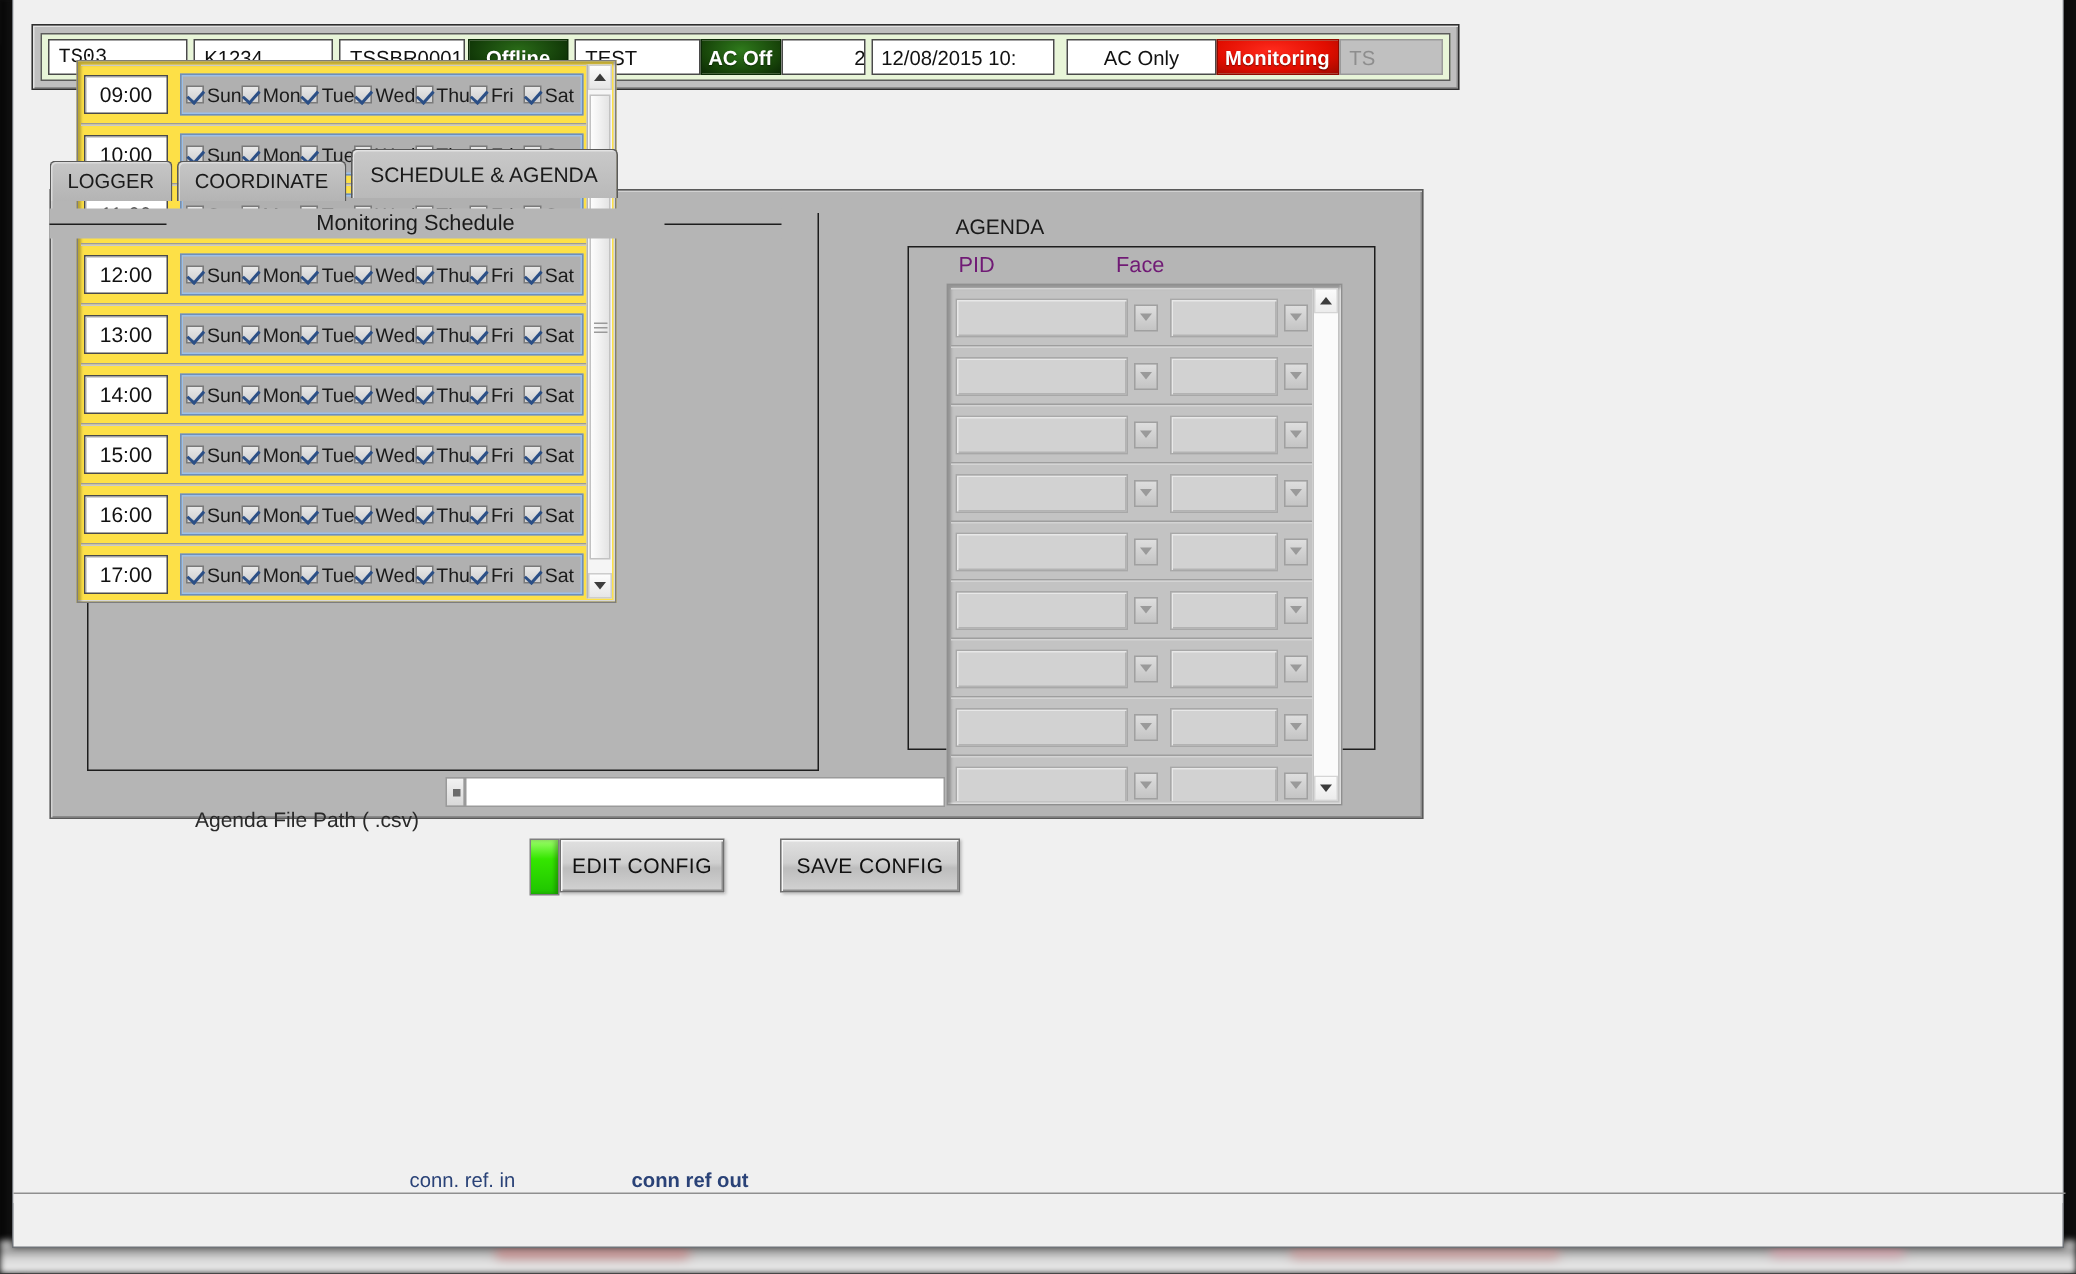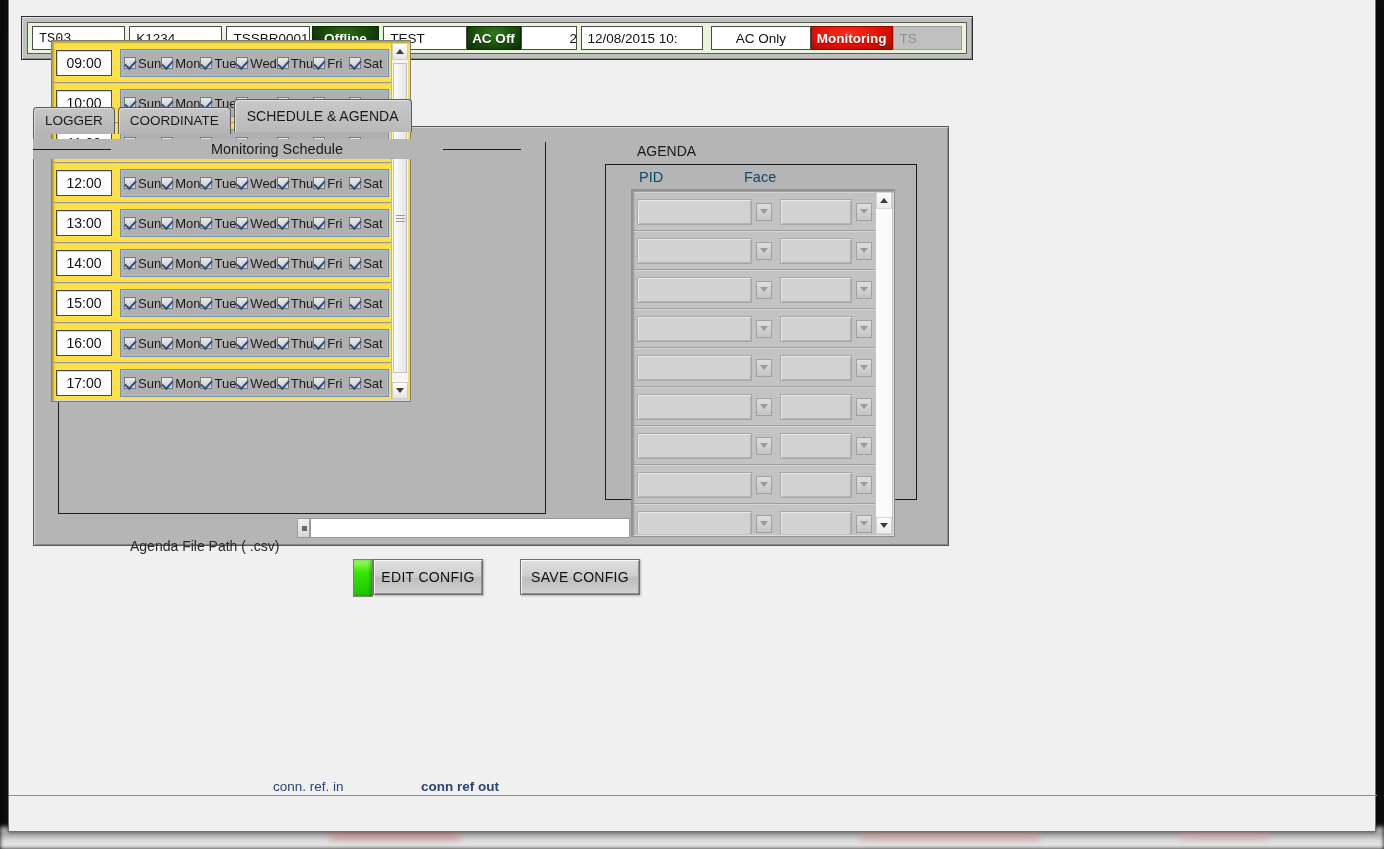--- a/index.html
+++ b/index.html
@@ -330,21 +330,21 @@
     position: absolute; left: 595px; top: 143px;
     font-size: 14px; color: #1a1a1a; margin-left: 33px;
   }
   .agenda-group {
     position: absolute; left: 596px; top: 164px;
     width: 312px; height: 336px;
     background: #b5b5b5;
     border: 1px solid #1d1d1d;
   }
   .agenda-hdr {
-    position: absolute; top: 4px; font-size: 14.5px; color: #0c4a6e;
+    position: absolute; top: 4px; font-size: 14.5px; color: #701a75;
   }
   .agenda-hdr.pid { left: 33px; }
   .agenda-hdr.face { left: 138px; }
 
   .agenda-listbox {
     position: absolute; left: 622px; top: 189px;
     width: 264px; height: 348px;
     background: #c3c3c3;
     border: 1px solid #8f8f8f;
     box-shadow: inset 2px 2px 2px rgba(0,0,0,.25), inset -1px -1px 0 #dcdcdc;

